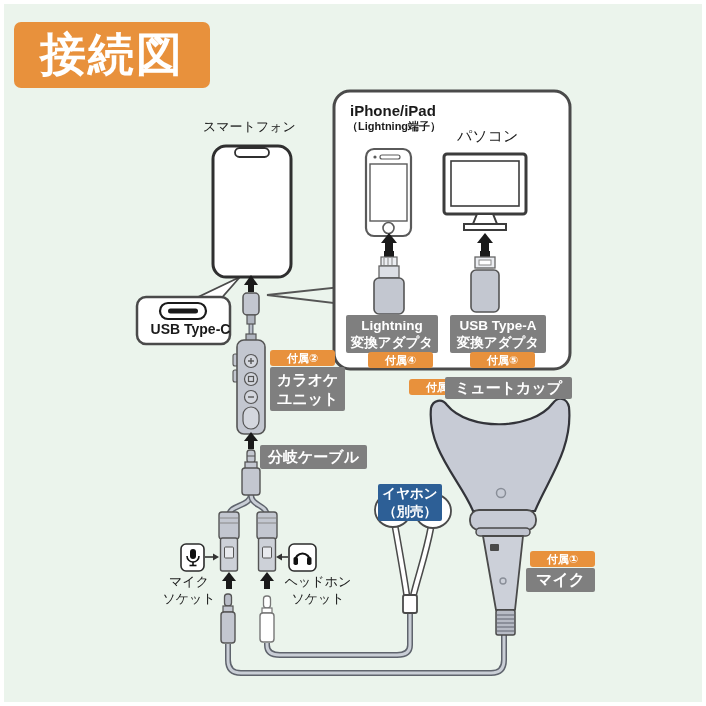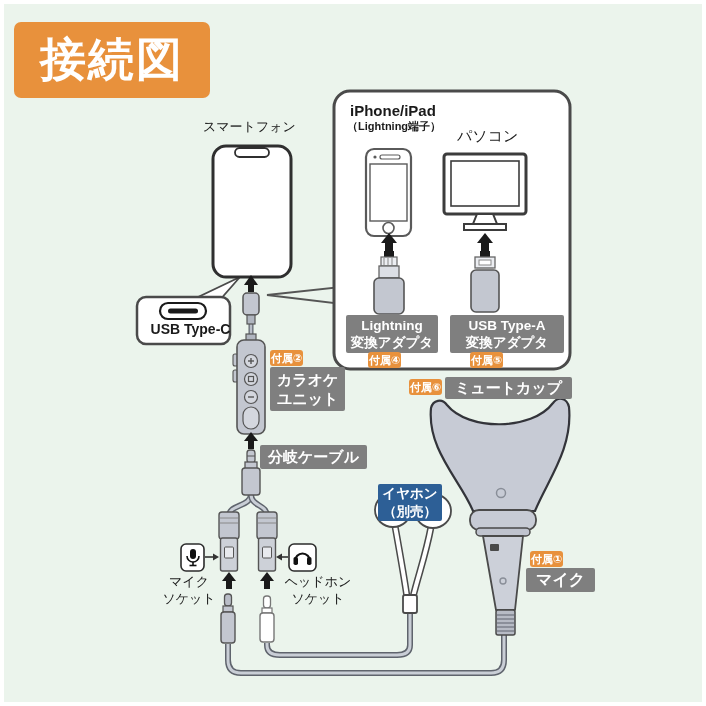--- a/index.html
+++ b/index.html
@@ -8,38 +8,38 @@
     font-family:"Liberation Sans","DejaVu Sans",sans-serif;
     position:relative;overflow:hidden;
   }
   .canvas{
     position:absolute;left:0;top:0;width:698px;height:698px;
     margin:4px;background:#EBF4EC;
   }
   svg.art{position:absolute;left:0;top:0;z-index:1;}
   .txt{position:absolute;z-index:2;color:#1a1a1a;}
   .title-banner{
-    left:10px;top:18px;width:196px;height:76px;background:#E8913C;
+    left:10px;top:18px;width:196px;height:66px;background:#E8913C;
     border-radius:7px;display:flex;align-items:center;justify-content:center;
     color:#ffffff;font-size:46px;font-weight:bold;letter-spacing:2px;
   }
   .note{left:12px;top:96px;font-size:15px;}
   .smartphone-label{left:199px;top:114px;font-size:13px;}
   .usbc-text{left:135px;top:317px;width:103px;text-align:center;font-size:14px;font-weight:600;}
   .inset-device1{left:346px;top:99px;font-size:15px;font-weight:bold;line-height:15px;}
   .inset-device1-sub{left:343px;top:115px;font-size:11px;font-weight:bold;}
   .inset-device2{left:453px;top:123px;font-size:15px;font-weight:500;}
   .gray-label{
     background:#7F7F7F;color:#fff;font-weight:bold;text-align:center;
     border-radius:2px;
   }
   .adapter-label{width:92px;height:36px;font-size:13.5px;line-height:17px;padding-top:2px;}
   .fuzoku{
     background:#E8913C;color:#fff;font-weight:bold;font-size:11px;
-    padding:2px 1px;border-radius:3px;line-height:12px;
+    padding:2px 17px;border-radius:3px;line-height:12px;
   }
   .karaoke-label{left:266px;top:363px;font-size:15px;line-height:19px;padding:3px 7px;}
   .splitter-label{left:256px;top:441px;font-size:15px;line-height:18px;padding:3px 8px;}
   .socket-label{font-size:13px;line-height:16.5px;text-align:center;}
   .earphone-badge{
     left:374px;top:440px;width:64px;height:37px;background:#2D5F96;color:#fff;
     font-weight:bold;font-size:13.5px;line-height:17.5px;text-align:center;
     display:flex;flex-direction:column;justify-content:center;border-radius:2px;margin-top:40px;
   }
   .mutecup-label{left:441px;top:373px;font-size:15px;line-height:18px;padding:2px 10px;}
@@ -263,21 +263,21 @@
 <div class="txt inset-device1">iPhone/iPad</div>
 <div class="txt inset-device1-sub">（Lightning端子）</div>
 <div class="txt inset-device2">パソコン</div>
 
 <div class="txt gray-label adapter-label" style="left:342px;top:311px;">
   <span>Lightning</span><br>
   <span>変換アダプタ</span>
 </div>
 <div class="txt fuzoku" style="left:364px;top:348px;">付属④</div>
 
-<div class="txt gray-label adapter-label" style="left:446px;top:311px;width:114px;">
+<div class="txt gray-label adapter-label" style="left:446px;top:311px;width:96px;">
   <span>USB Type-A</span><br>
   <span>変換アダプタ</span>
 </div>
 <div class="txt fuzoku" style="left:466px;top:348px;">付属⑤</div>
 
 <div class="txt fuzoku" style="left:266px;top:346px;">付属②</div>
 <div class="txt gray-label karaoke-label">
   <span>カラオケ</span><br>
   <span>ユニット</span>
 </div>

